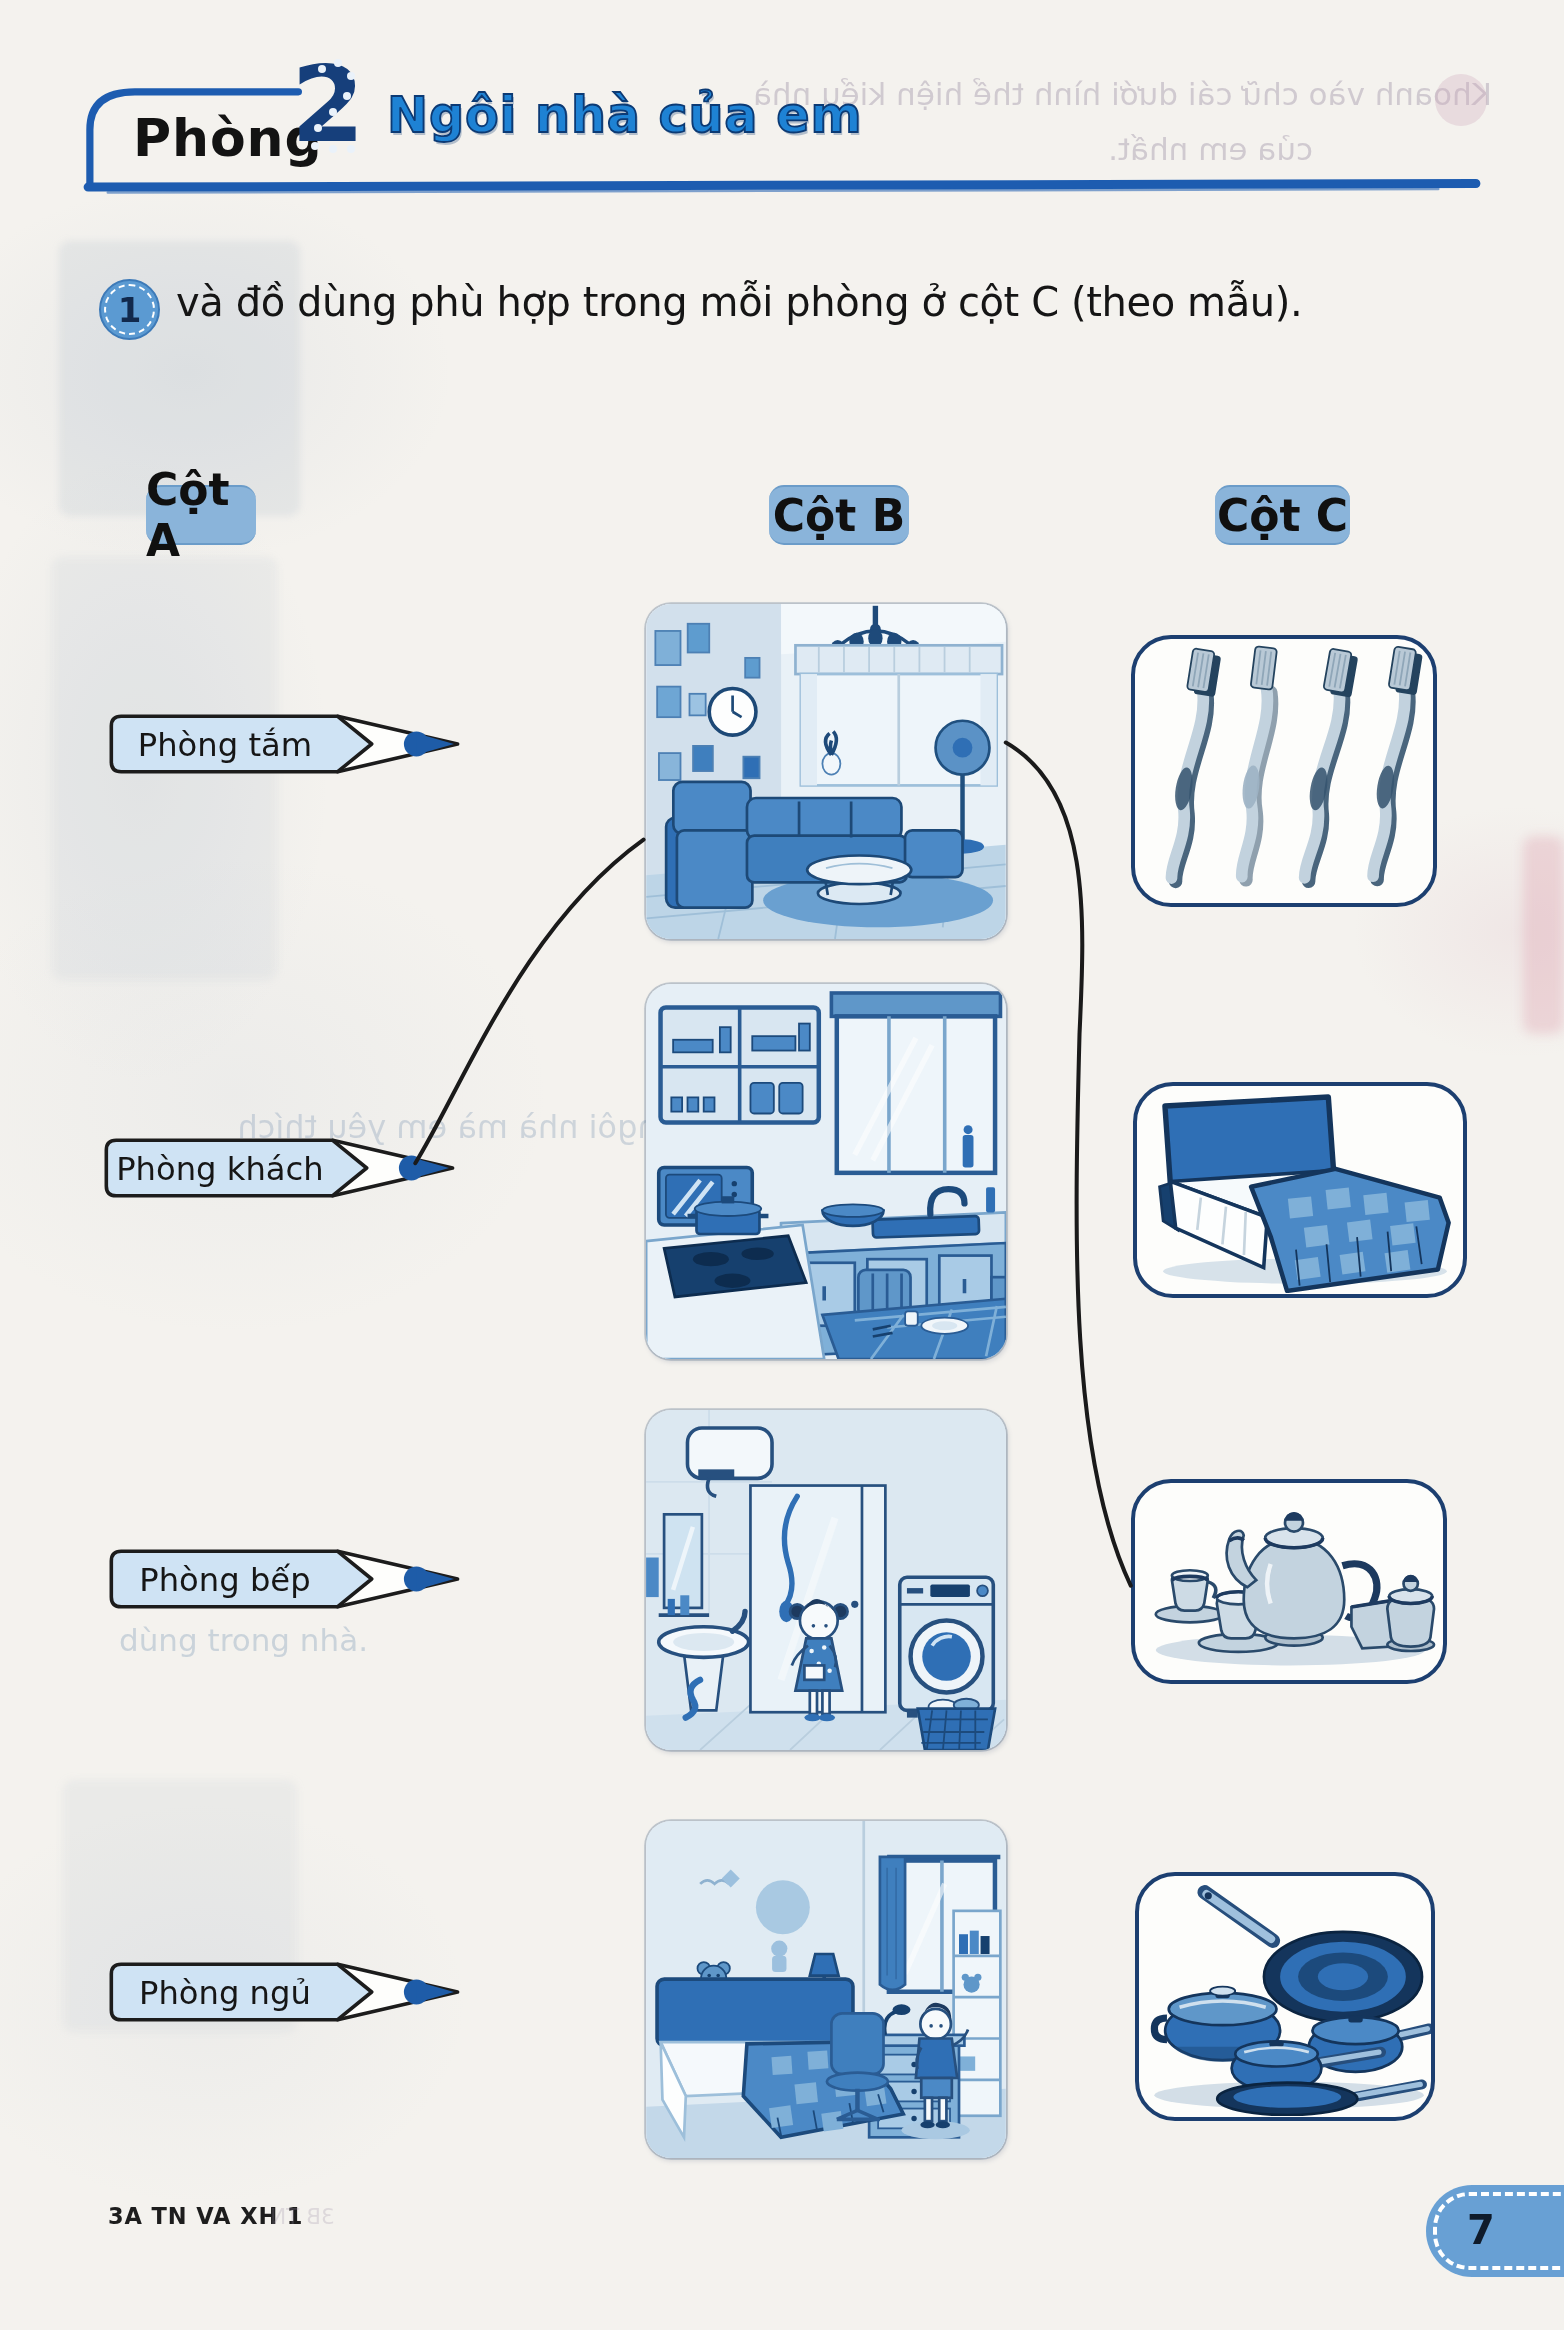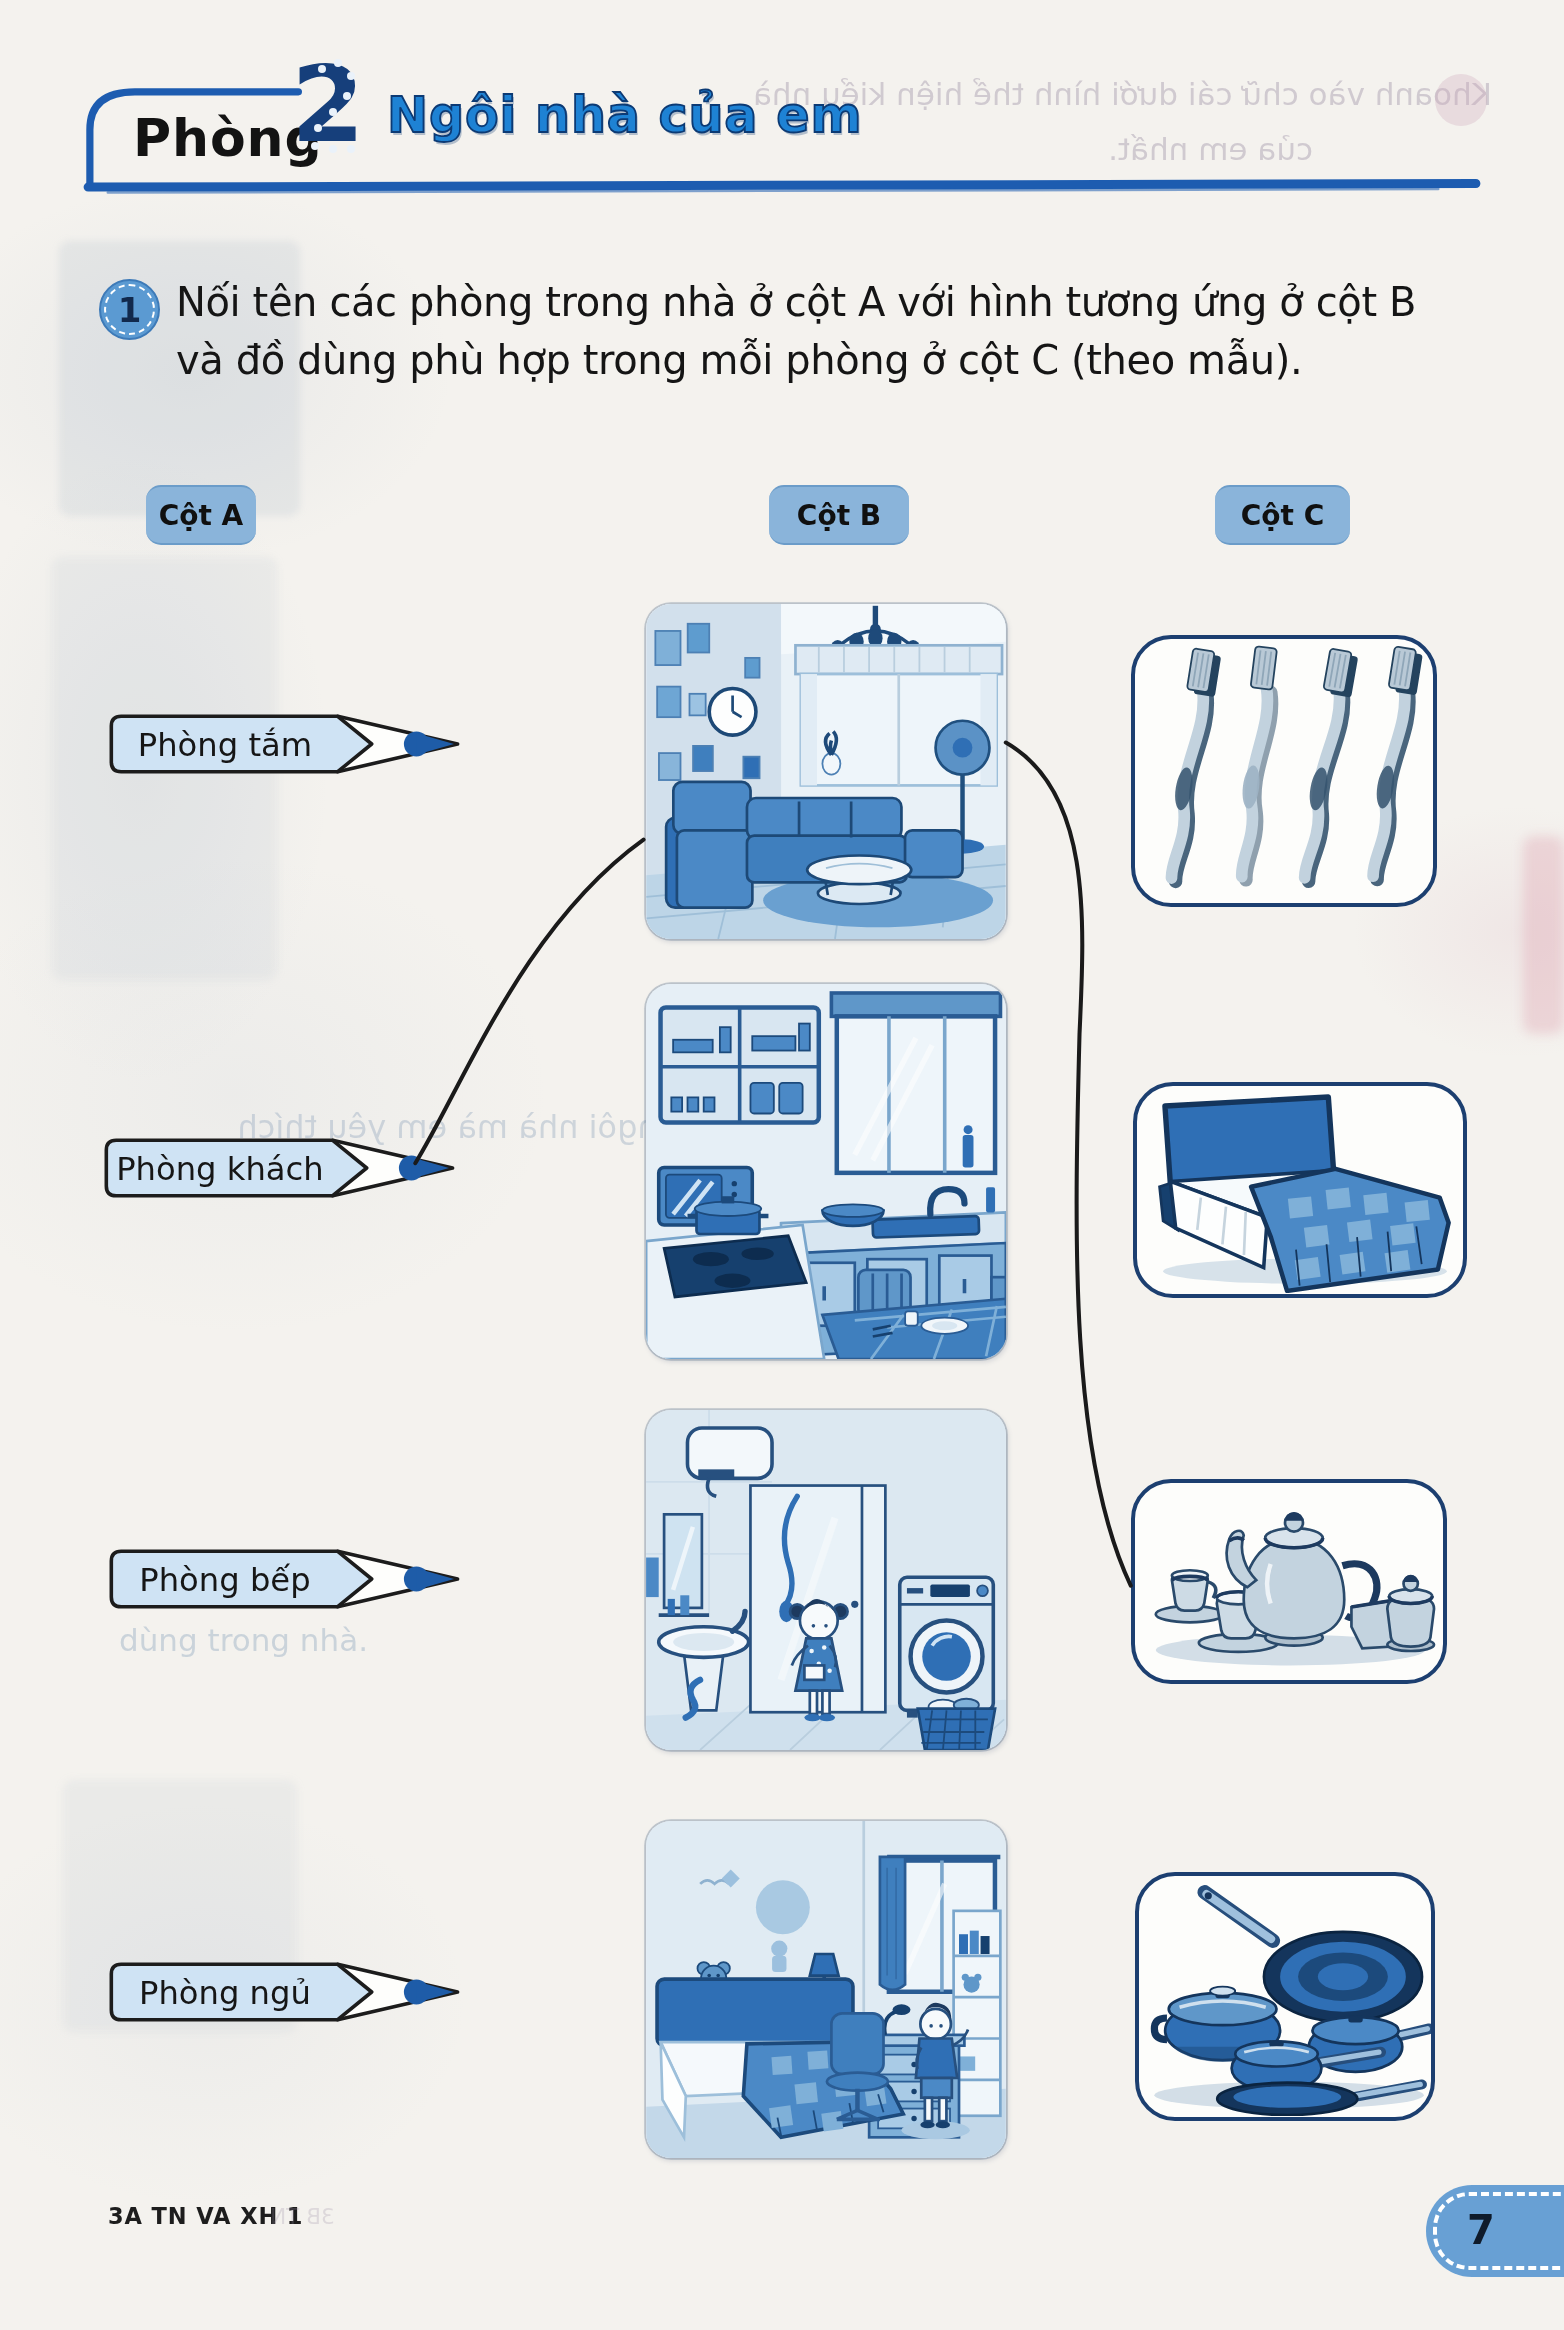--- a/index.html
+++ b/index.html
@@ -36,21 +36,21 @@
     background:#5b9ad2;border:2.7px solid #3d7ab8;box-sizing:border-box;
     display:flex;align-items:center;justify-content:center;
     font-size:34px;font-weight:bold;color:#11294d;
   }
   .badge .ring{position:absolute;inset:2.7px;border:2.7px dashed #ffffff;border-radius:50%;}
   .instr{left:176px;top:273px;font-size:40px;line-height:58px;color:#151515;white-space:nowrap;letter-spacing:-0.4px;}
   
   .colhead{
     height:56px;background:#8ab4da;border-top:2.7px solid #6b9cc9;border-bottom:2.7px solid #6b9cc9;
     display:flex;align-items:center;justify-content:center;
-    font-size:28px;font-weight:bold;color:#101010;border-radius:15px;
+    font-size:44px;font-weight:bold;color:#101010;border-radius:15px;
   }
   
   svg.pencil{position:absolute;cursor:pointer;}
   svg text{font-family:"DejaVu Sans","Liberation Sans",sans-serif;}
   
   .bcard{
     position:absolute;border-radius:25px;overflow:hidden;background:#e7eff6;
     box-shadow:0 0 0 1.8px rgba(70,95,125,.30), 1.8px 2.7px 5.4px rgba(60,80,110,.18);
     cursor:pointer;
   }
@@ -104,21 +104,20 @@
     <i style="left:38px;top:93px;"></i>
     <i style="left:56px;top:93px;"></i>
   </div>
   <div class="abs page-title">Ngôi nhà của em</div>
 
   <div class="abs badge">
     <span class="ring"></span>
     <span>1</span>
   </div>
   <div class="abs instr">
-    <div>Nối tên các phòng trong nhà ở cột A với hình tương ứng ở cột B</div>
     <div>và đồ dùng phù hợp trong mỗi phòng ở cột C (theo mẫu).</div>
   </div>
 
   <div class="abs colhead" style="left:146px;top:485px;width:110px;">Cột A</div>
   <div class="abs colhead" style="left:725px;top:485px;width:140px;margin-left:44px;">Cột B</div>
   <div class="abs colhead" style="left:1215px;top:485px;width:135px;">Cột C</div>
 
   <div class="abs ghost mirror" style="left:261px;top:1108px;width:593px;font-size:32px;color:#9fb0c4;opacity:.45;">Hãy tô màu ngôi nhà mà em yêu thích</div>
   <div class="abs ghost" style="left:119px;top:1622px;font-size:31px;color:#a9bacb;opacity:.55;">dùng trong nhà.</div>
 

